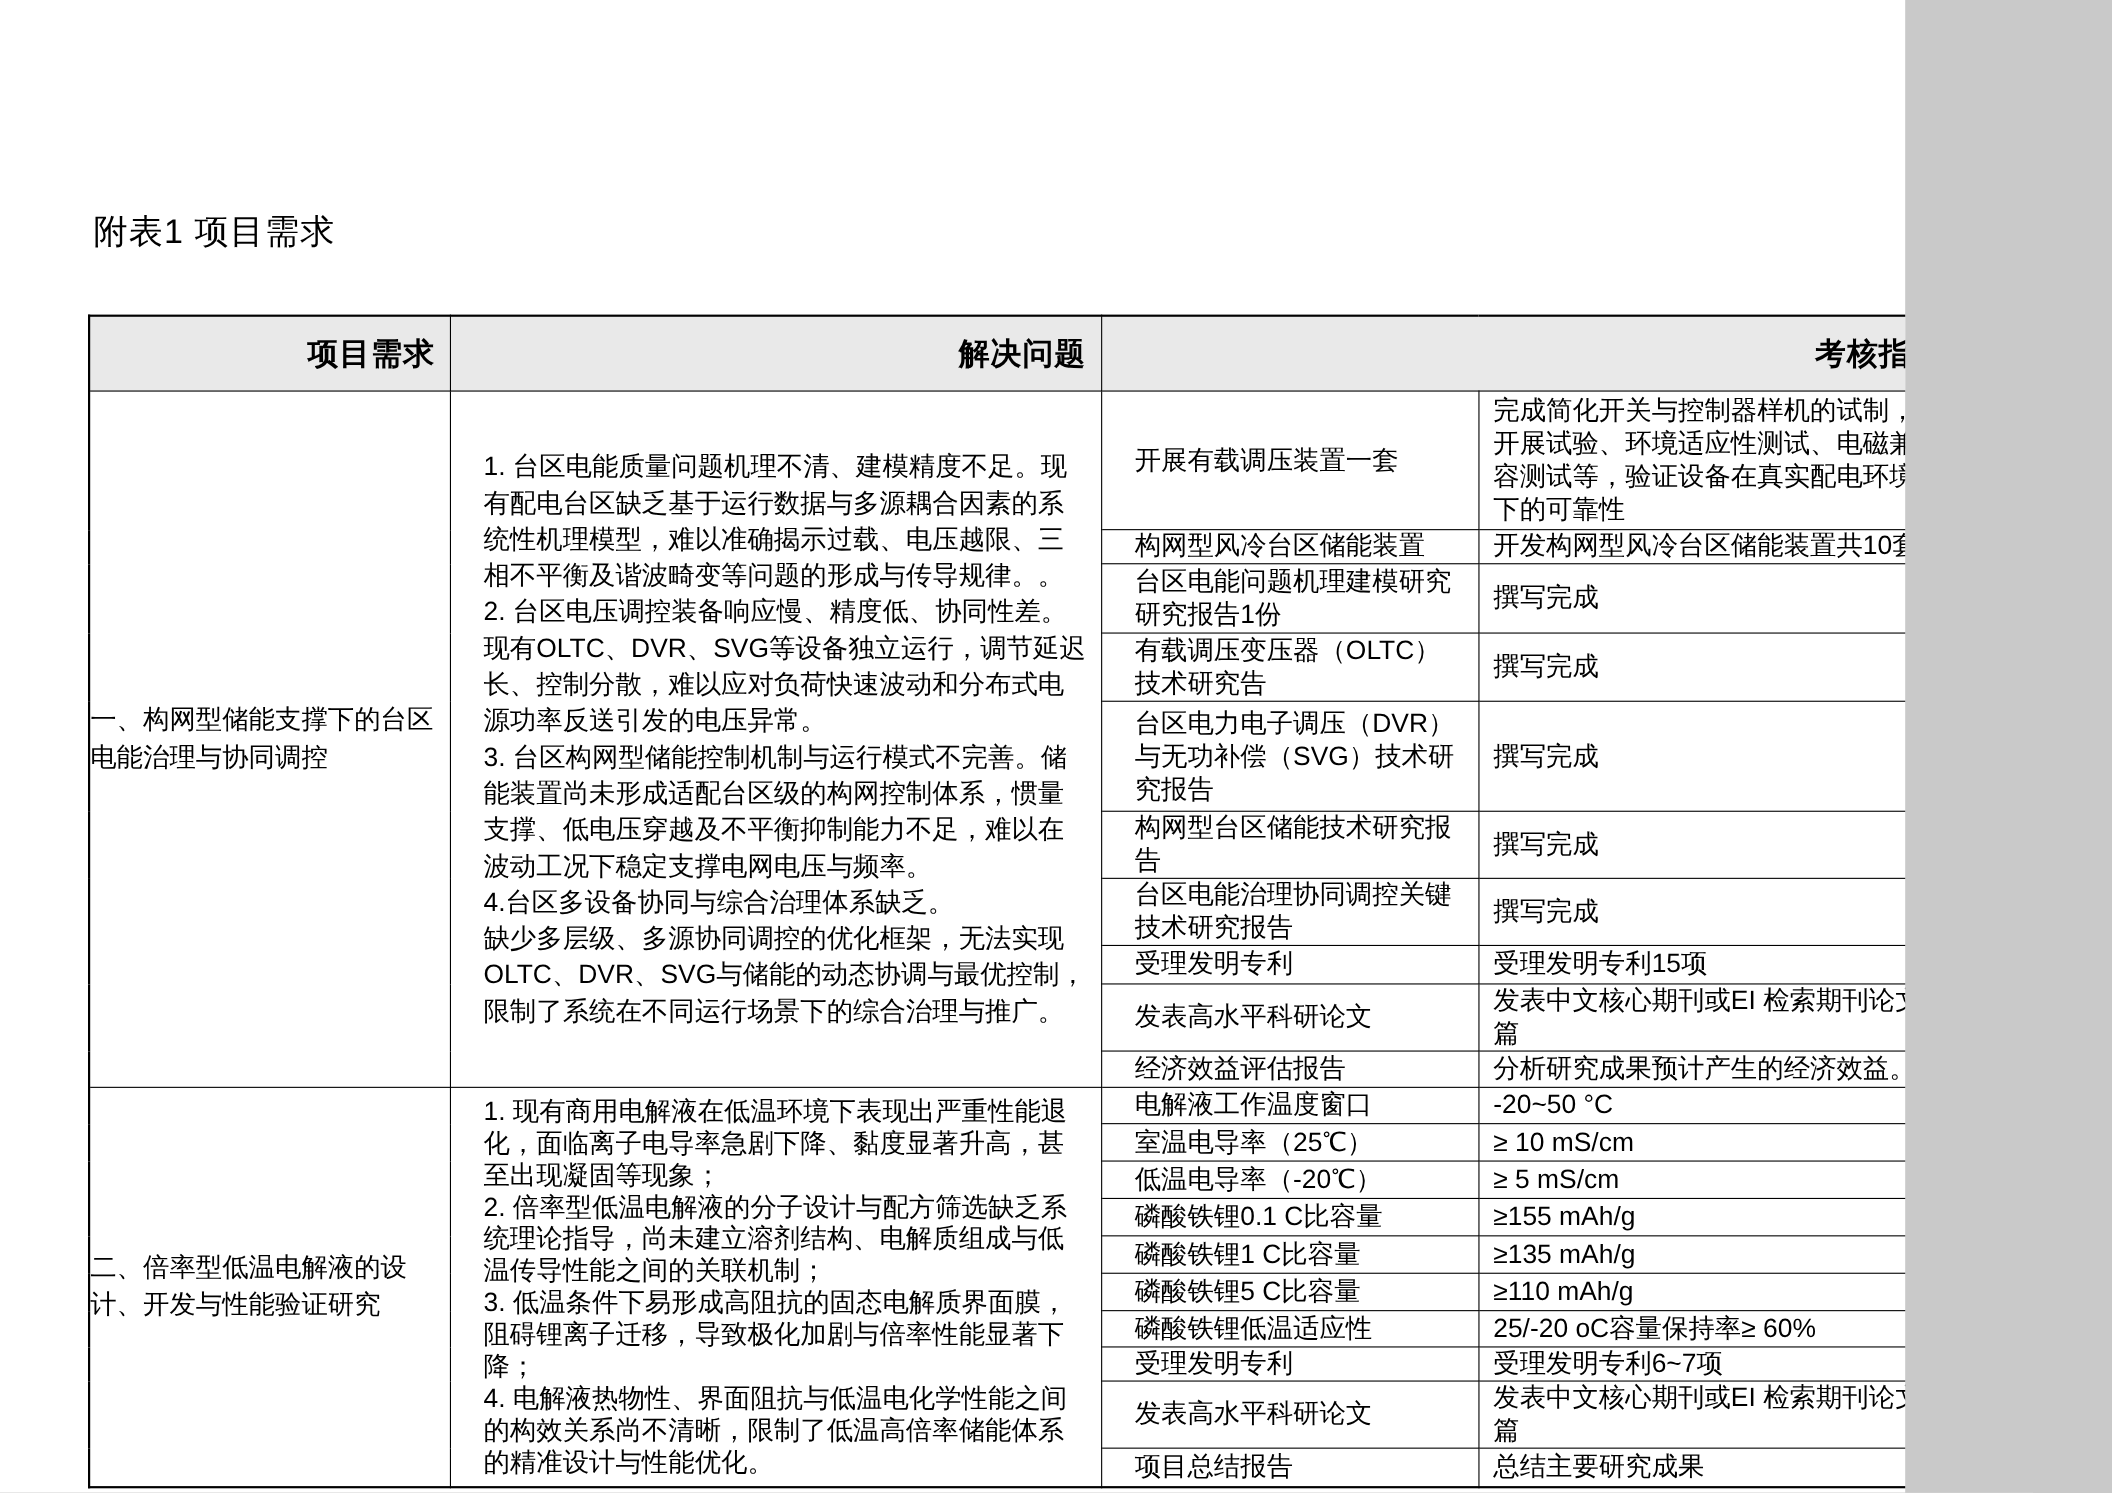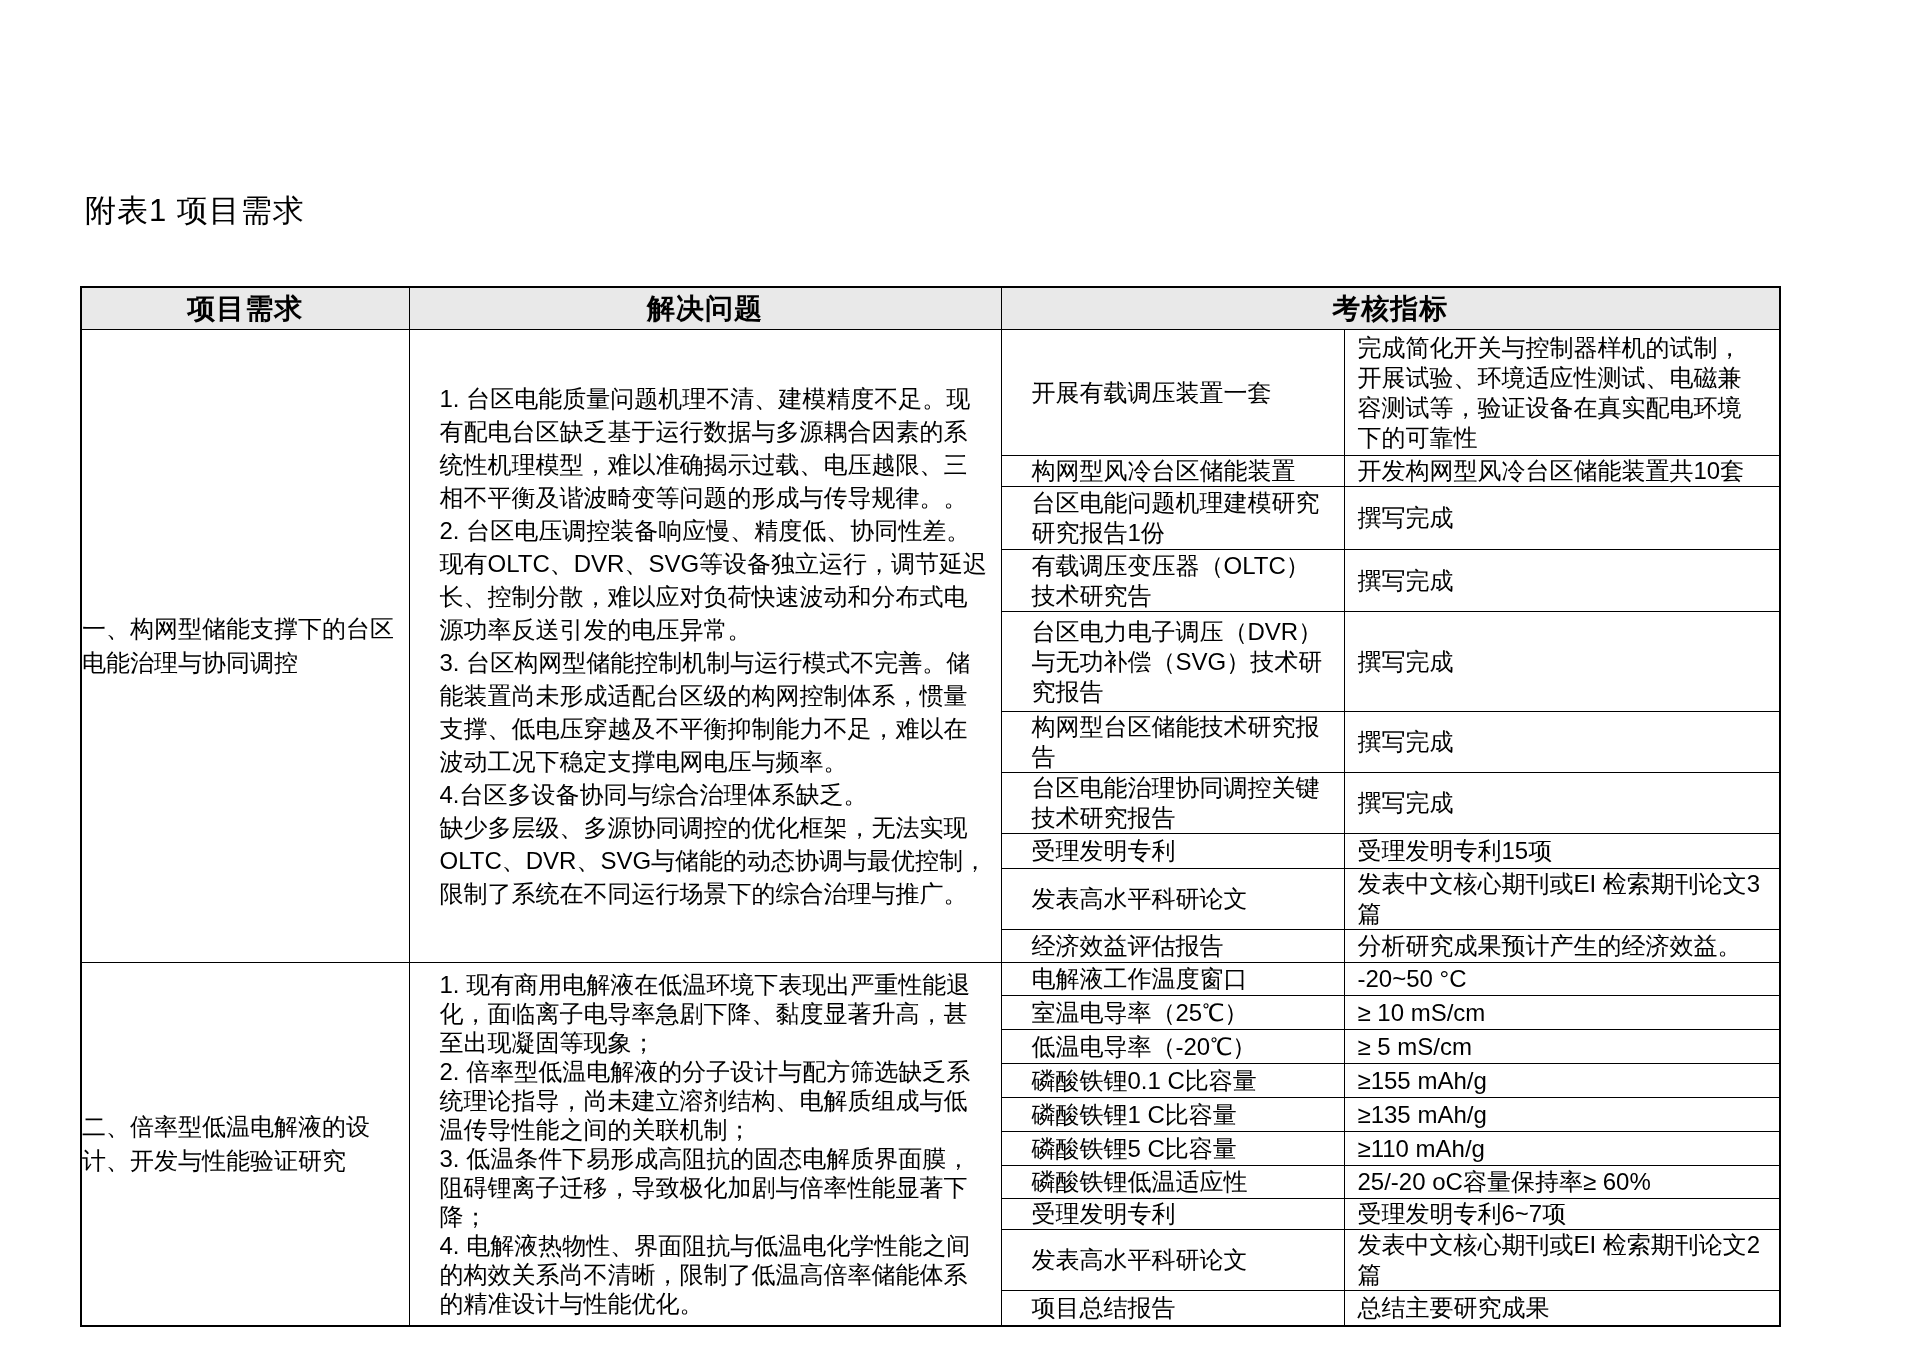--- a/index.html
+++ b/index.html
@@ -4,21 +4,21 @@
 <style>
   :root{
     --header-bg:#e9e9e9;
     --border-col:#000000;
     --text-col:#000000;
     --page-bg:#ffffff;
   }
   html,body{margin:0;padding:0;background:#c9c9c9;}
   .page{
     position:relative;
-    width:1920px;
+    width:1732px;
     height:1357px;
     background:var(--page-bg);
     font-family:"Liberation Sans", sans-serif;
     color:var(--text-col);
     overflow:hidden;
   }
   .page-title{
     position:absolute;
     left:85px;
     top:191px;
@@ -39,22 +39,22 @@
   }
   .req-table th, .req-table td{
     border:1px solid var(--border-col);
     overflow:hidden;
   }
   .req-table th{
     background:var(--header-bg);
     height:41px;
     font-size:28px;
     font-weight:700;
-    text-align:center;
-    padding:0;
+    text-align:right;
+    padding:13px;
     letter-spacing:1px;
   }
   .req-table td{
     font-size:24px;
     vertical-align:middle;
     word-break:normal;
     overflow-wrap:break-word;
   }
   td.cell-req{
     padding:0 10px 0 0;

